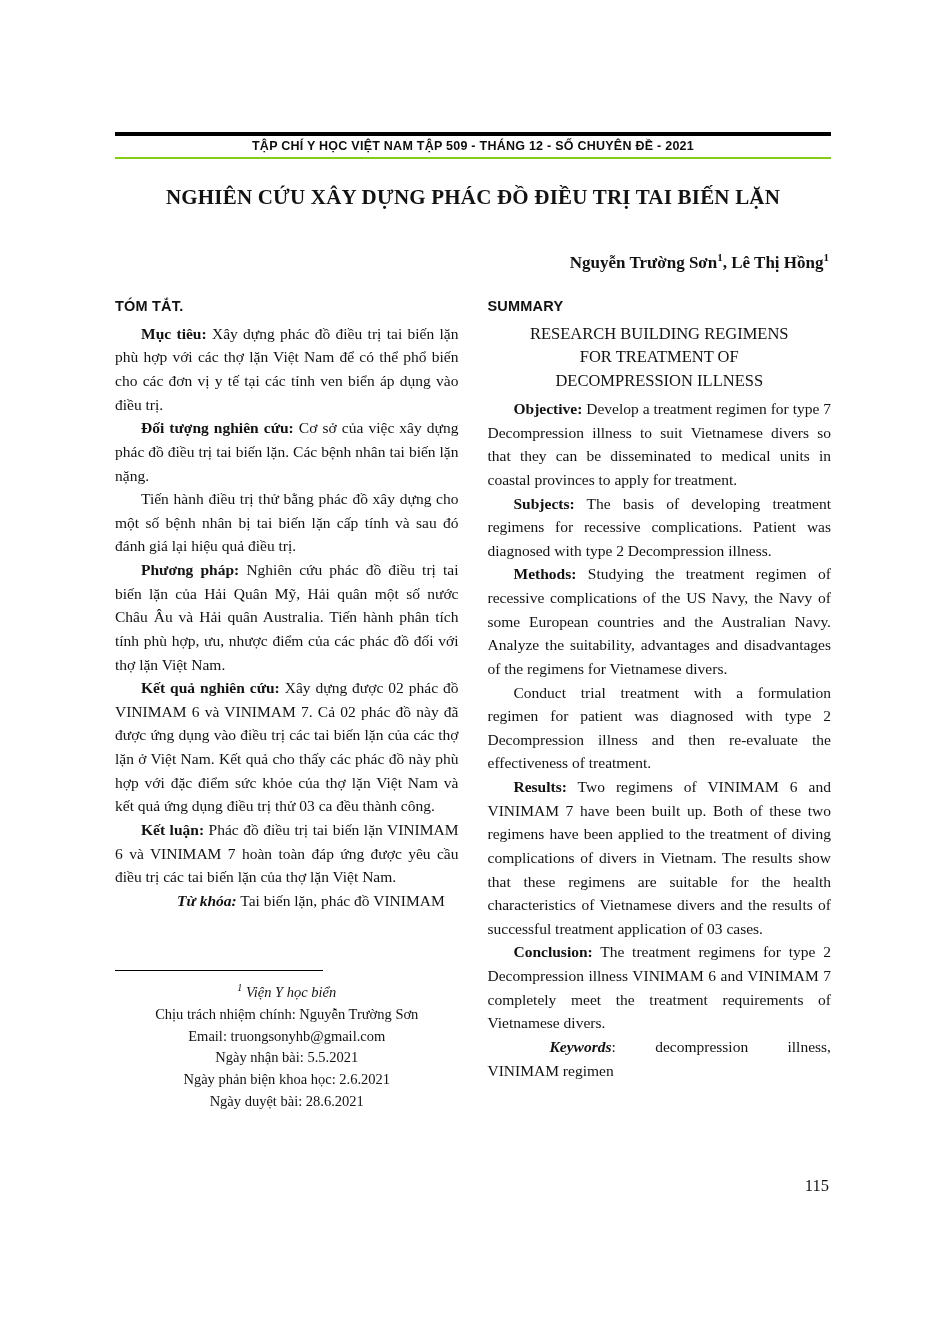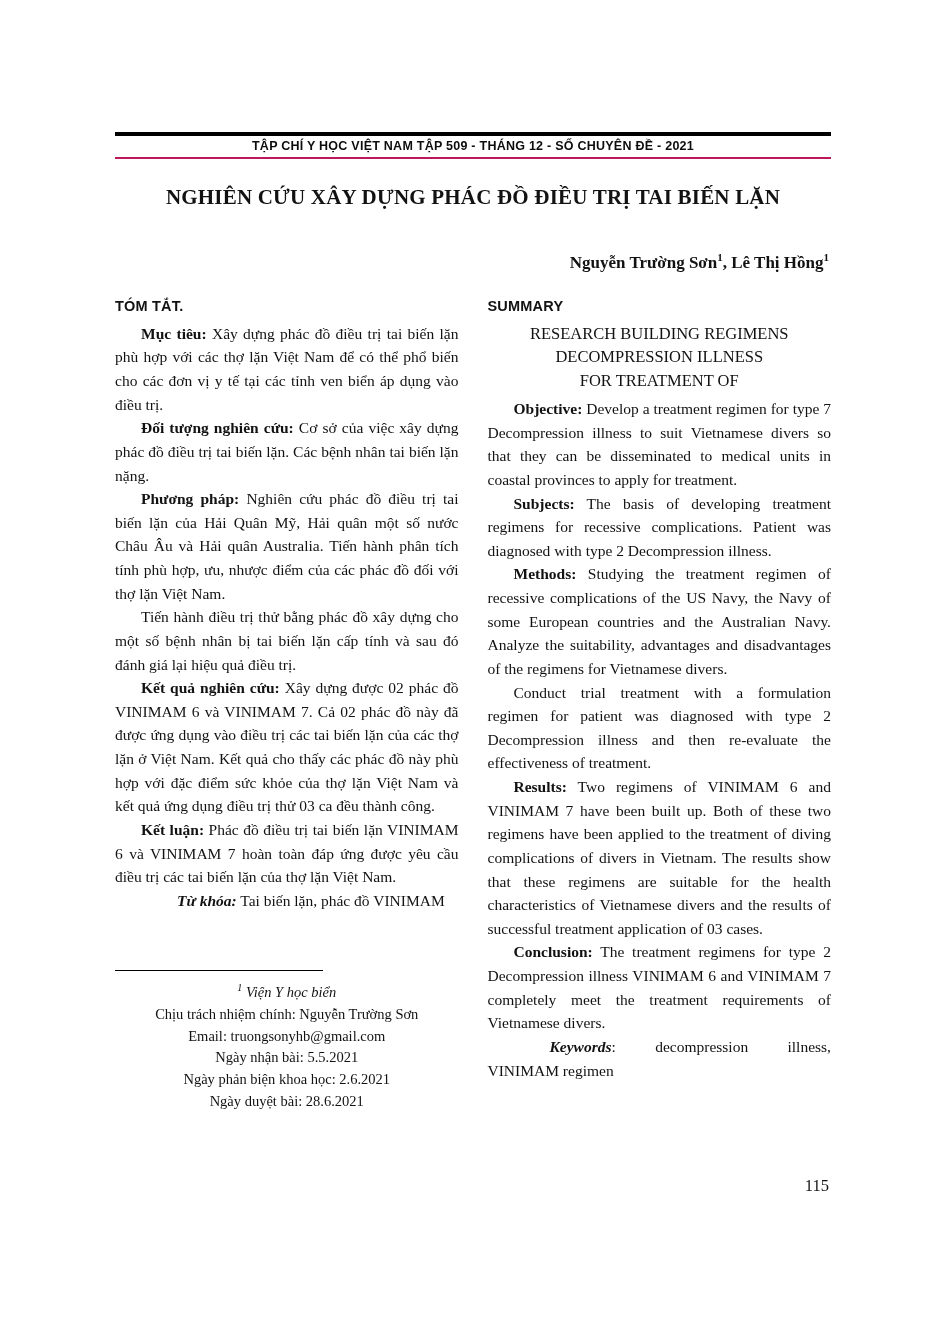--- a/index.html
+++ b/index.html
@@ -4,21 +4,21 @@
 <style>
   html, body { margin:0; padding:0; background:#ffffff; }
   .page {
     position:relative; width:943px; height:1333px; background:#ffffff;
     font-family:"Liberation Serif", "DejaVu Serif", serif; color:#121212;
     overflow:hidden; box-sizing:border-box;
   }
   .content { position:absolute; left:115px; top:132px; width:716px; }
 
   .journal-header {
-    border-top:4px solid #000; border-bottom:2px solid #be185d;
+    border-top:4px solid #000; border-bottom:2px solid #84cc16;
     padding:3px 0 4px 0; text-align:center;
     font-family:"Liberation Sans", "DejaVu Sans", sans-serif;
     font-weight:bold; font-size:12.5px; letter-spacing:0.25px; color:#0d0d0d;
   }
 
   .article-title {
     margin-top:26px; text-align:center; font-weight:bold;
     font-size:21px; letter-spacing:0.2px;
   }
 
@@ -70,44 +70,44 @@
       <span>Nguyễn Trường Sơn</span><sup>1</sup><span>, </span><span>Lê Thị Hồng</span><sup>1</sup>
     </div>
 
     <div class="columns">
 
       <div class="col">
         <div class="col-heading">TÓM TẮT.</div>
 
         <p class="para"><span class="lbl">Mục tiêu:</span><span> Xây dựng phác đồ điều trị tai biến lặn phù hợp với các thợ lặn Việt Nam để có thể phổ biến cho các đơn vị y tế tại các tỉnh ven biển áp dụng vào điều trị.</span></p>
         <p class="para"><span class="lbl">Đối tượng nghiên cứu:</span><span> Cơ sở của việc xây dựng phác đồ điều trị tai biến lặn. Các bệnh nhân tai biến lặn nặng.</span></p>
+        <p class="para"><span class="lbl"></span><span>Tiến hành điều trị thử bằng phác đồ xây dựng cho một số bệnh nhân bị tai biến lặn cấp tính và sau đó đánh giá lại hiệu quả điều trị.</span></p>
         <p class="para"><span class="lbl">Phương pháp:</span><span> Nghiên cứu phác đồ điều trị tai biến lặn của Hải Quân Mỹ, Hải quân một số nước Châu Âu và Hải quân Australia. Tiến hành phân tích tính phù hợp, ưu, nhược điểm của các phác đồ đối với thợ lặn Việt Nam.</span></p>
-        <p class="para"><span class="lbl"></span><span>Tiến hành điều trị thử bằng phác đồ xây dựng cho một số bệnh nhân bị tai biến lặn cấp tính và sau đó đánh giá lại hiệu quả điều trị.</span></p>
         <p class="para"><span class="lbl">Kết quả nghiên cứu:</span><span> Xây dựng được 02 phác đồ VINIMAM 6 và VINIMAM 7. Cả 02 phác đồ này đã được ứng dụng vào điều trị các tai biến lặn của các thợ lặn ở Việt Nam. Kết quả cho thấy các phác đồ này phù hợp với đặc điểm sức khỏe của thợ lặn Việt Nam và kết quả ứng dụng điều trị thử 03 ca đều thành công.</span></p>
         <p class="para"><span class="lbl">Kết luận:</span><span> Phác đồ điều trị tai biến lặn VINIMAM 6 và VINIMAM 7 hoàn toàn đáp ứng được yêu cầu điều trị các tai biến lặn của thợ lặn Việt Nam.</span></p>
         <p class="para"><span class="lbl-bi">Từ khóa:</span><span> Tai biến lặn, phác đồ VINIMAM</span></p>
 
         <div class="footnote">
           <div class="footnote-rule"></div>
           <p class="fn-line"><sup>1</sup><span class="aff"> Viện Y học biển</span></p>
           <p class="fn-line">Chịu trách nhiệm chính: Nguyễn Trường Sơn</p>
           <p class="fn-line">Email: truongsonyhb@gmail.com</p>
           <p class="fn-line">Ngày nhận bài: 5.5.2021</p>
           <p class="fn-line">Ngày phản biện khoa học: 2.6.2021</p>
           <p class="fn-line">Ngày duyệt bài: 28.6.2021</p>
         </div>
       </div>
 
       <div class="col">
         <div class="col-heading">SUMMARY</div>
 
         <div class="summary-title">
           <div>RESEARCH BUILDING REGIMENS</div>
+          <div>FOR TREATMENT OF</div>
           <div>DECOMPRESSION ILLNESS</div>
-          <div>FOR TREATMENT OF</div>
         </div>
 
         <p class="para"><span class="lbl">Objective:</span><span> Develop a treatment regimen for type 7 Decompression illness to suit Vietnamese divers so that they can be disseminated to medical units in coastal provinces to apply for treatment.</span></p>
         <p class="para"><span class="lbl">Subjects:</span><span> The basis of developing treatment regimens for recessive complications. Patient was diagnosed with type 2 Decompression illness.</span></p>
         <p class="para"><span class="lbl">Methods:</span><span> Studying the treatment regimen of recessive complications of the US Navy, the Navy of some European countries and the Australian Navy. Analyze the suitability, advantages and disadvantages of the regimens for Vietnamese divers.</span></p>
         <p class="para"><span class="lbl"></span><span>Conduct trial treatment with a formulation regimen for patient was diagnosed with type 2 Decompression illness and then re-evaluate the effectiveness of treatment.</span></p>
         <p class="para"><span class="lbl">Results:</span><span> Two regimens of VINIMAM 6 and VINIMAM 7 have been built up. Both of these two regimens have been applied to the treatment of diving complications of divers in Vietnam. The results show that these regimens are suitable for the health characteristics of Vietnamese divers and the results of successful treatment application of 03 cases.</span></p>
         <p class="para"><span class="lbl">Conclusion:</span><span> The treatment regimens for type 2 Decompression illness VINIMAM 6 and VINIMAM 7 completely meet the treatment requirements of Vietnamese divers.</span></p>
         <p class="para"><span class="lbl-bi">Keywords</span><span>: decompression illness, VINIMAM regimen</span></p>
       </div>

